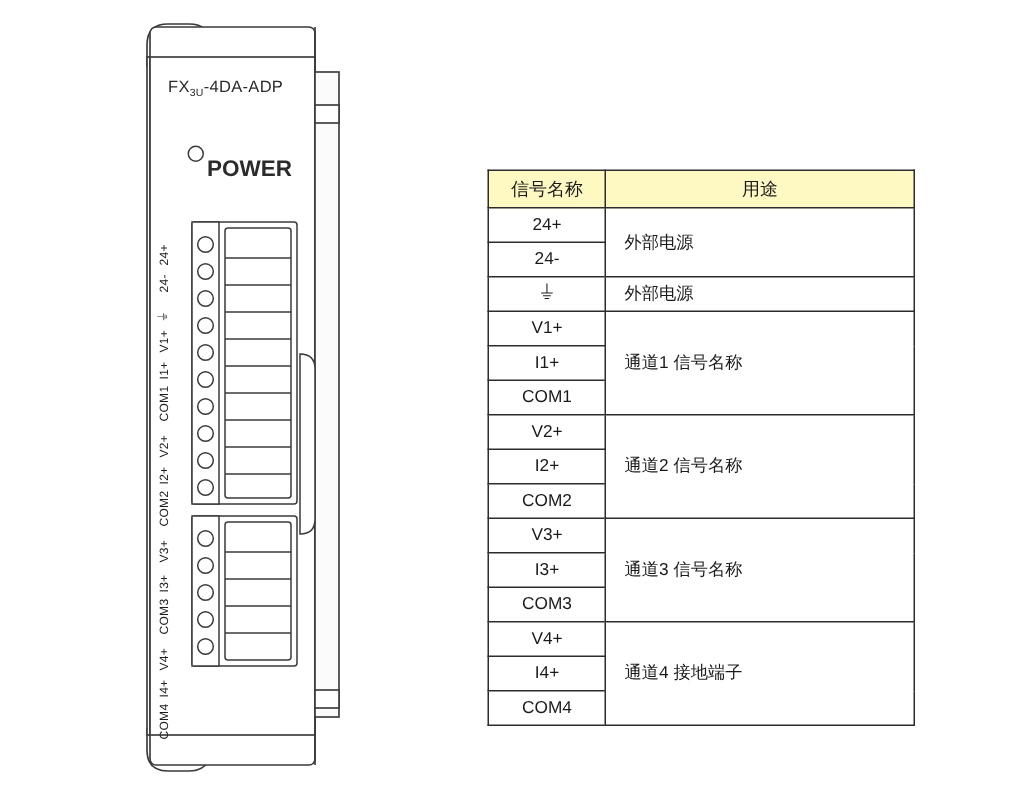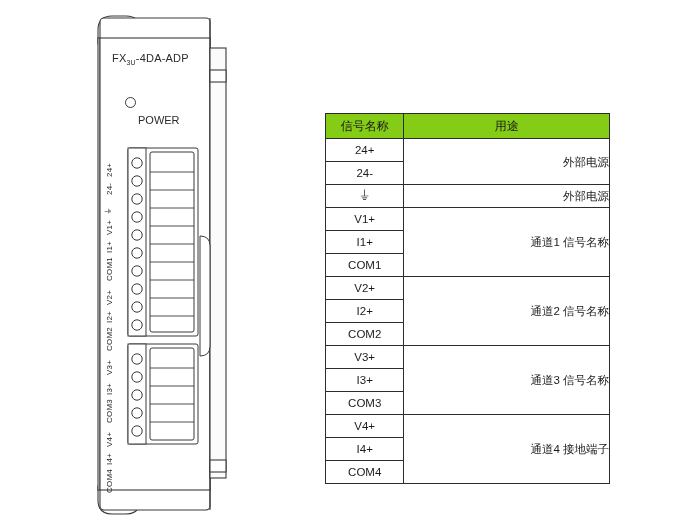--- a/index.html
+++ b/index.html
@@ -33,24 +33,25 @@
     font-size: 11px;
     color: #2b2b2b;
     letter-spacing: 0.2px;
     white-space: nowrap;
   }
   .label-model sub { font-size: 7px; }
 
   .label-power {
     position: absolute;
     left: 50px;
-    top: 106px;
-    font-size: 11px;
+    top: 96px;
+    font-size: 15px;
     color: #2b2b2b;
     white-space: nowrap;
+    font-weight: bold;
   }
   .power-led {
     position: absolute;
     left: 37px;
     top: 89px;
     width: 9px;
     height: 9px;
     border: 1px solid #3a3a3a;
     border-radius: 50%;
     background: #ffffff;
@@ -79,29 +80,29 @@
   }
   #sig-table th, #sig-table td {
     border: 1px solid #2c2c2c;
     padding: 0;
     height: 22px;
     line-height: 22px;
     text-align: center;
     background: #ffffff;
   }
   #sig-table thead th {
-    background: #84cc16;
+    background: #fef9c3;
     font-weight: normal;
     font-size: 12px;
     height: 24px;
     line-height: 24px;
   }
   #sig-table .col-sig { width: 78px; }
   #sig-table .col-use { width: 207px; }
-  #sig-table td.use { text-align: right; padding-left: 12px; }
+  #sig-table td.use { text-align: left; padding-left: 12px; }
   #sig-table td.sig { font-size: 11.5px; }
   .gnd-glyph {
     display: inline-block;
     line-height: 1;
     font-size: 13px;
   }
 </style>
 </head>
 <body>
 

